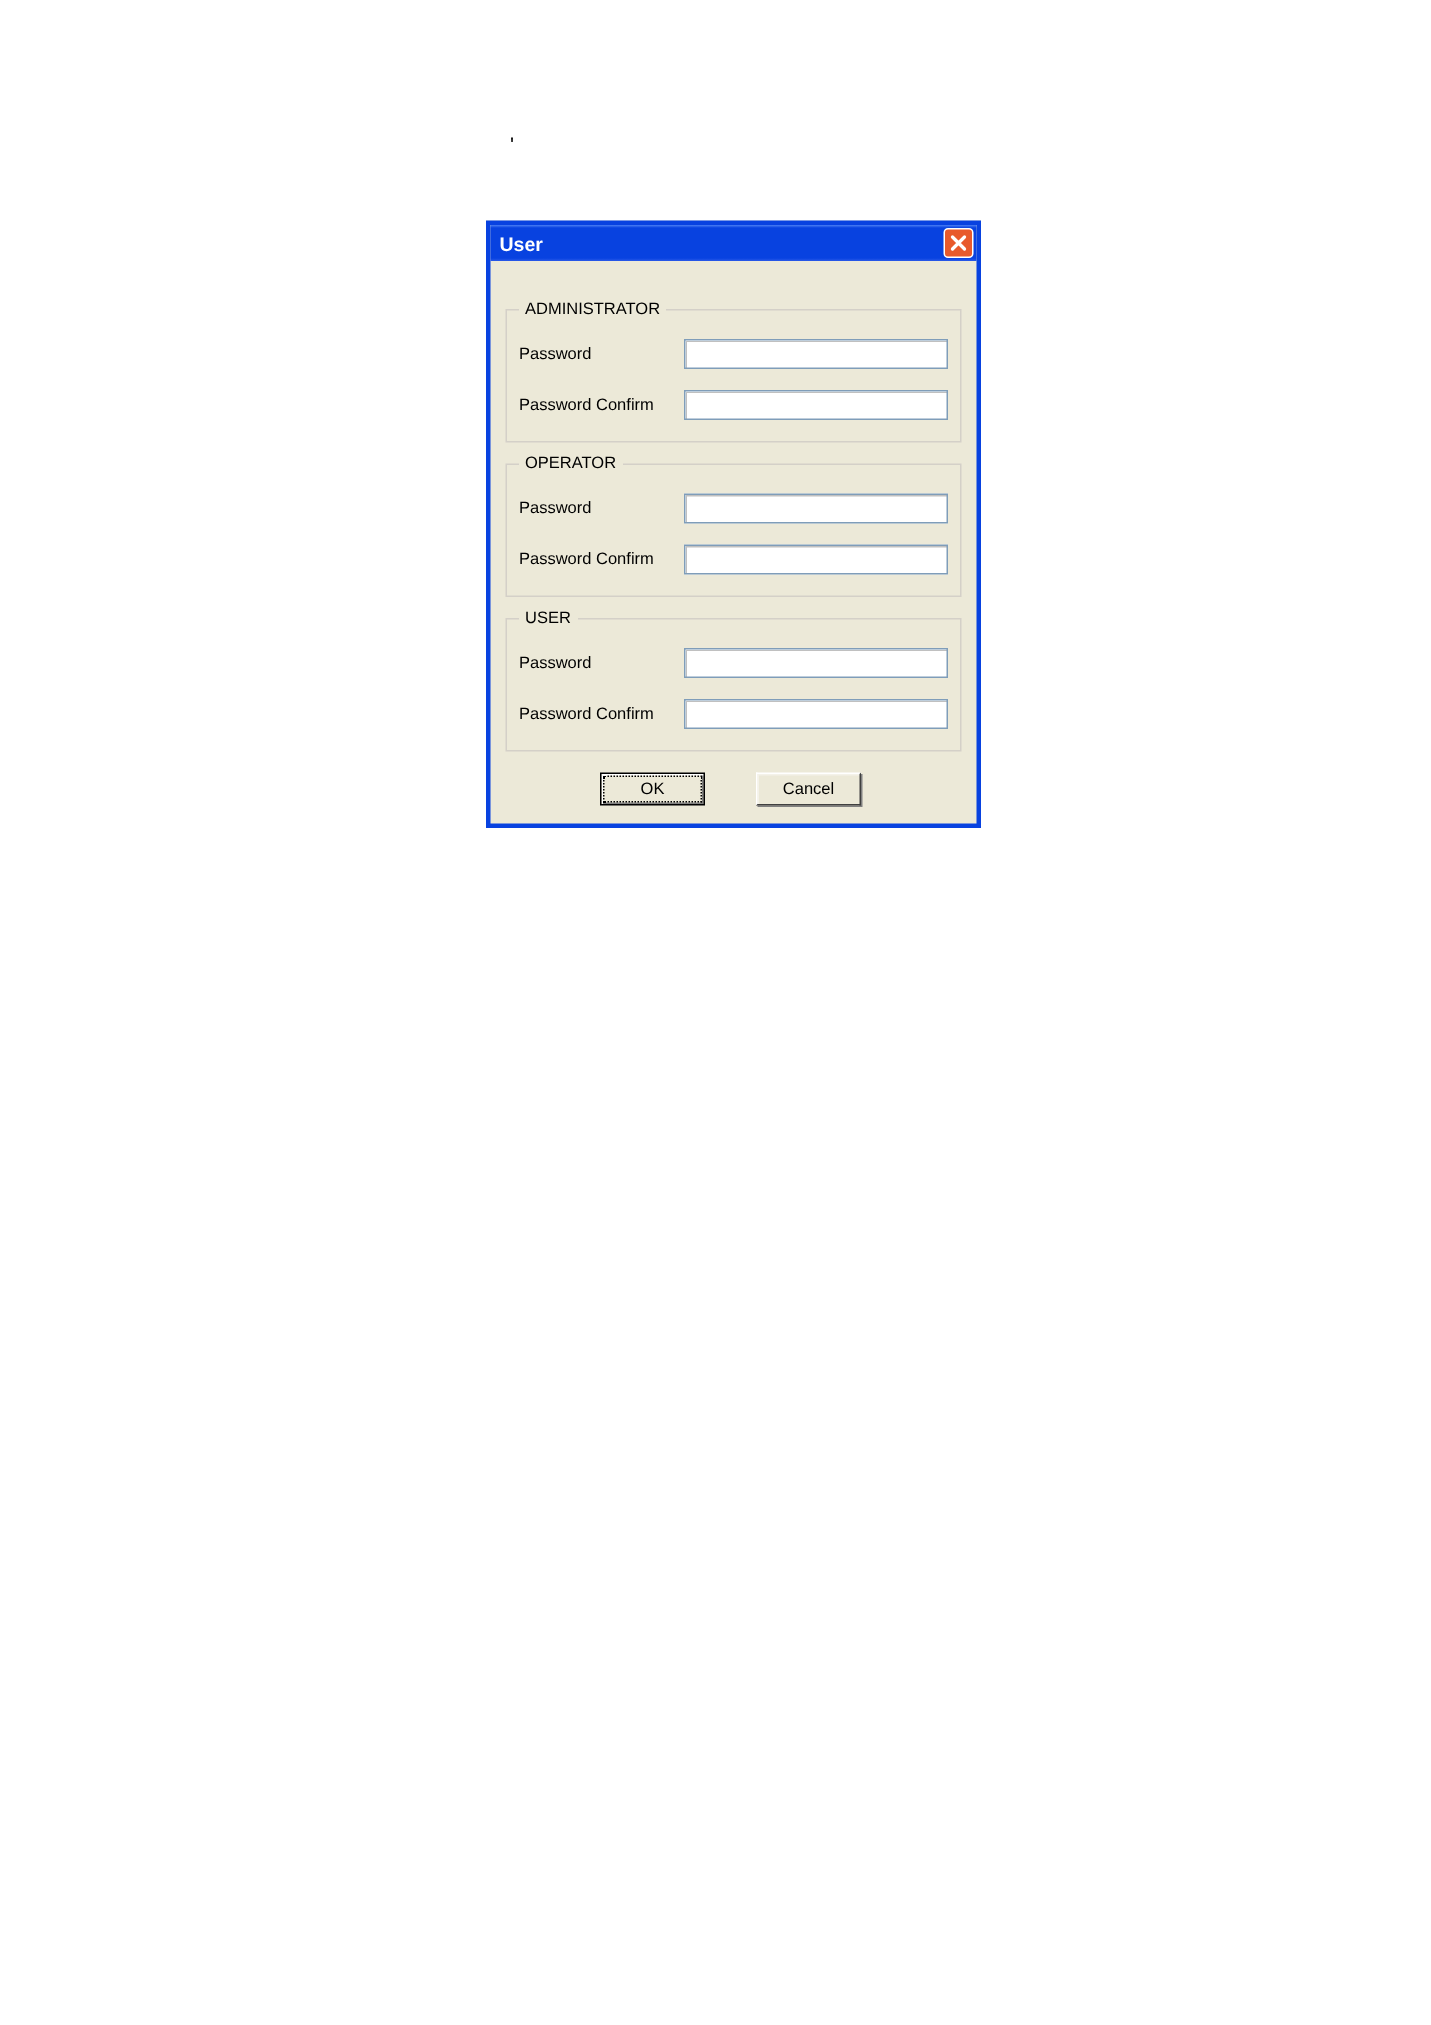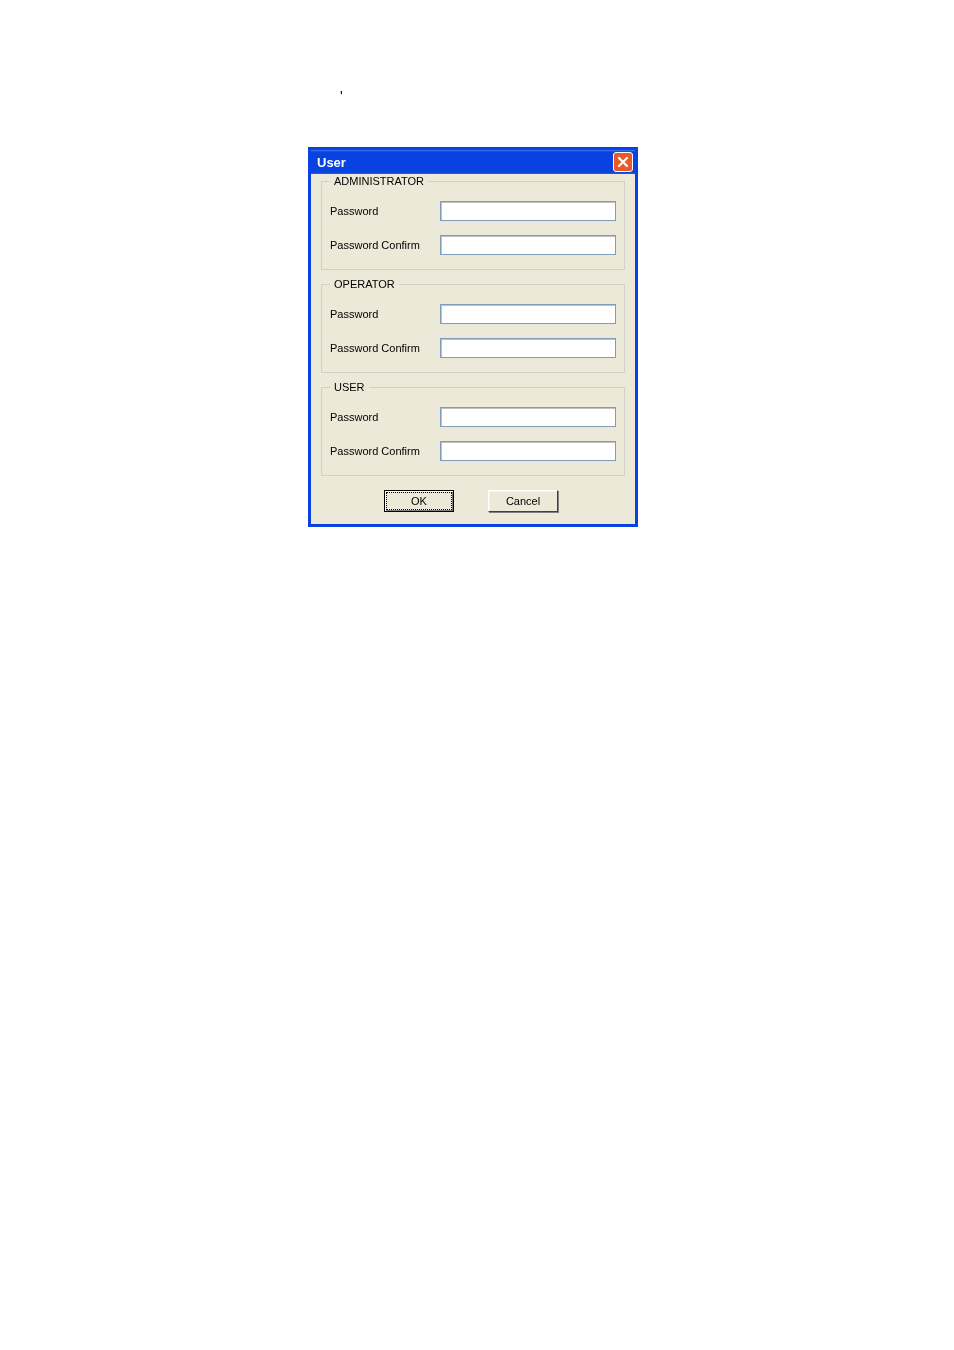--- a/index.html
+++ b/index.html
@@ -15,21 +15,21 @@
     }
     .comma {
       position: absolute;
       left: 340px;
       top: 88px;
       font-size: 14px;
       color: #000;
     }
     .dialog {
       position: absolute;
-      left: 308px;
+      left: 324px;
       top: 147px;
       width: 330px;
       border: 3px solid #0842e0;
       background: #ece9d8;
     }
     .titlebar {
       height: 24px;
       background: linear-gradient(to bottom, #4a7ef3 0%, #0842e0 8%, #0842e0 92%, #2a5ae8 100%);
       display: flex;
       align-items: center;
@@ -48,21 +48,21 @@
       background: #e85a2c;
       border: 1px solid #fff;
       border-radius: 3px;
       display: flex;
       align-items: center;
       justify-content: center;
       cursor: pointer;
     }
     .close-box svg { display: block; }
     .dialog-body {
-      padding: 1px 10px 12px 10px;
+      padding: 26px 10px 12px 10px;
     }
     fieldset.group {
       border: 1px groove #d4d0c8;
       margin: 0 0 8px 0;
       padding: 14px 8px 14px 8px;
       background: #ece9d8;
     }
     fieldset.group legend {
       padding: 0 4px;
       color: #000;

